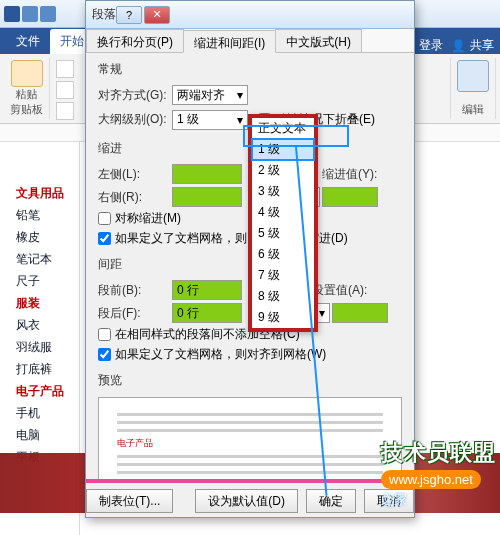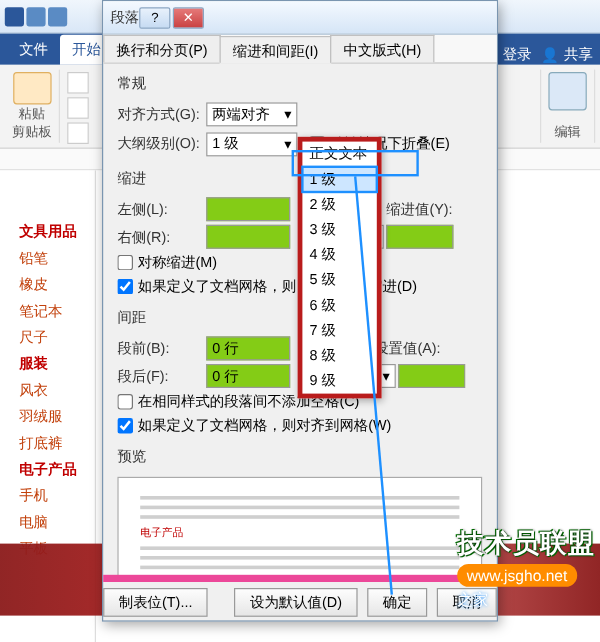--- a/index.html
+++ b/index.html
@@ -14,21 +14,21 @@
 .ribbon-tabs .spacer{flex:1}
 .ribbon-tabs .share{display:flex;align-items:center;gap:4px}
 .ribbon-body{height:70px;background:#f3f3f3;border-bottom:1px solid #ccc;display:flex;padding:4px}
 .rgroup{display:flex;flex-direction:column;align-items:center;justify-content:space-between;border-right:1px solid #ddd;padding:2px 6px}
 .rgroup .big{width:32px;height:32px;background:#ffe9c4;border:1px solid #e0b060;border-radius:3px}
 .rgroup .lbl{font-size:11px;color:#555}
 .rgroup.small-btns{flex-direction:row;flex-wrap:wrap;width:50px;gap:3px;align-items:flex-start}
 .rgroup.small-btns .sm{width:18px;height:18px;background:#fff;border:1px solid #ccc}
 .doc-area{flex:1;display:flex}
 .sidebar{width:80px;background:#fff;border-right:1px solid #ddd;padding:40px 8px 8px 16px;position:relative}
-.sidebar .item{font-size:12px;line-height:22px;color:#c2410c}
+.sidebar .item{font-size:12px;line-height:22px;color:#0f172a}
 .sidebar .item.red{color:#c00000;font-weight:bold}
 .ruler{height:18px;background:#fafafa;border-bottom:1px solid #ddd}
 .statusbar{height:22px;background:#f3f3f3;border-top:1px solid #ccc;display:flex;align-items:center;padding:0 8px;font-size:11px;color:#555;justify-content:space-between}
 .photo-strip{position:absolute;left:0;right:0;bottom:22px;height:60px;background:linear-gradient(90deg,#8b1a1a,#b22222,#cd5c5c,#8b1a1a);opacity:.95}
 
 .dialog{position:absolute;top:0;left:85px;width:330px;height:518px;background:#f0f0f0;border:1px solid #7a95b0;box-shadow:2px 3px 10px rgba(0,0,0,.35);z-index:10}
 .dlg-title{height:28px;background:linear-gradient(#f4f9ff,#d5e5f6);display:flex;align-items:center;justify-content:flex-start;padding:0 6px;border-bottom:1px solid #a0b8d0}
 .dlg-title .t{color:#333}
 .win-btns{display:flex;gap:2px}
 .win-btns div{width:26px;height:18px;border:1px solid #8aa5c2;background:linear-gradient(#e8f1fb,#c6dbf2);border-radius:2px;display:flex;align-items:center;justify-content:center;font-size:11px}
@@ -40,21 +40,21 @@
 fieldset{border:none;margin-bottom:6px}
 legend{color:#333;font-size:12px;margin-bottom:4px}
 .row{display:flex;align-items:center;gap:2px;margin:3px 0}
 .row label{width:72px;text-align:left;color:#333}
 .row .ctrl{width:76px;height:20px;border:1px solid #999;background:#fff;display:flex;align-items:center;padding:0 4px;font-size:12px}
 .row .spn{width:70px;height:20px;border:1px solid #999;background:#84cc16;display:flex;align-items:center;padding:0 4px}
 .chk{display:flex;align-items:center;gap:4px;margin:3px 0}
 .chk input{width:13px;height:13px}
 .preview{border:1px solid #aaa;background:#fff;height:108px;margin-top:4px;padding:10px 18px}
 .preview .line{height:3px;background:#cfcfcf;margin:5px 0}
-.dlg-buttons{height:40px;border-top:6px solid #ec4899;display:flex;align-items:center;justify-content:flex-end;padding:0 0;gap:8px}
+.dlg-buttons{height:40px;border-top:4px solid #ec4899;display:flex;align-items:center;justify-content:flex-end;padding:0 0;gap:8px}
 .btn{height:24px;padding:0 12px;border:1px solid #999;background:linear-gradient(#fdfdfd,#e6e6e6);cursor:pointer;font-size:12px}
 .btn.left{margin-right:auto}
 
 .dropdown{position:absolute;top:130px;left:260px;width:70px;background:#fff;border:4px solid #b91c1c;box-shadow:1px 2px 6px rgba(0,0,0,.3);z-index:15}
 .dropdown .opt{padding:2px 6px;cursor:pointer}
 .dropdown .opt.sel{background:#cde6ff;outline:2px solid #1e90ff;outline-offset:-1px}
 .blue-box{position:absolute;border:2px solid #1e90ff;z-index:18;pointer-events:none}
 .arrow-line{position:absolute;width:2px;background:#1e90ff;z-index:17;transform-origin:top left}
 .watermark{position:absolute;right:4px;bottom:26px;z-index:30;text-align:left}
 .watermark .big{font-size:22px;font-weight:bold;color:#fff;text-shadow:0 0 2px #000,1px 1px 0 #008000,-1px -1px 0 #008000;letter-spacing:1px}

